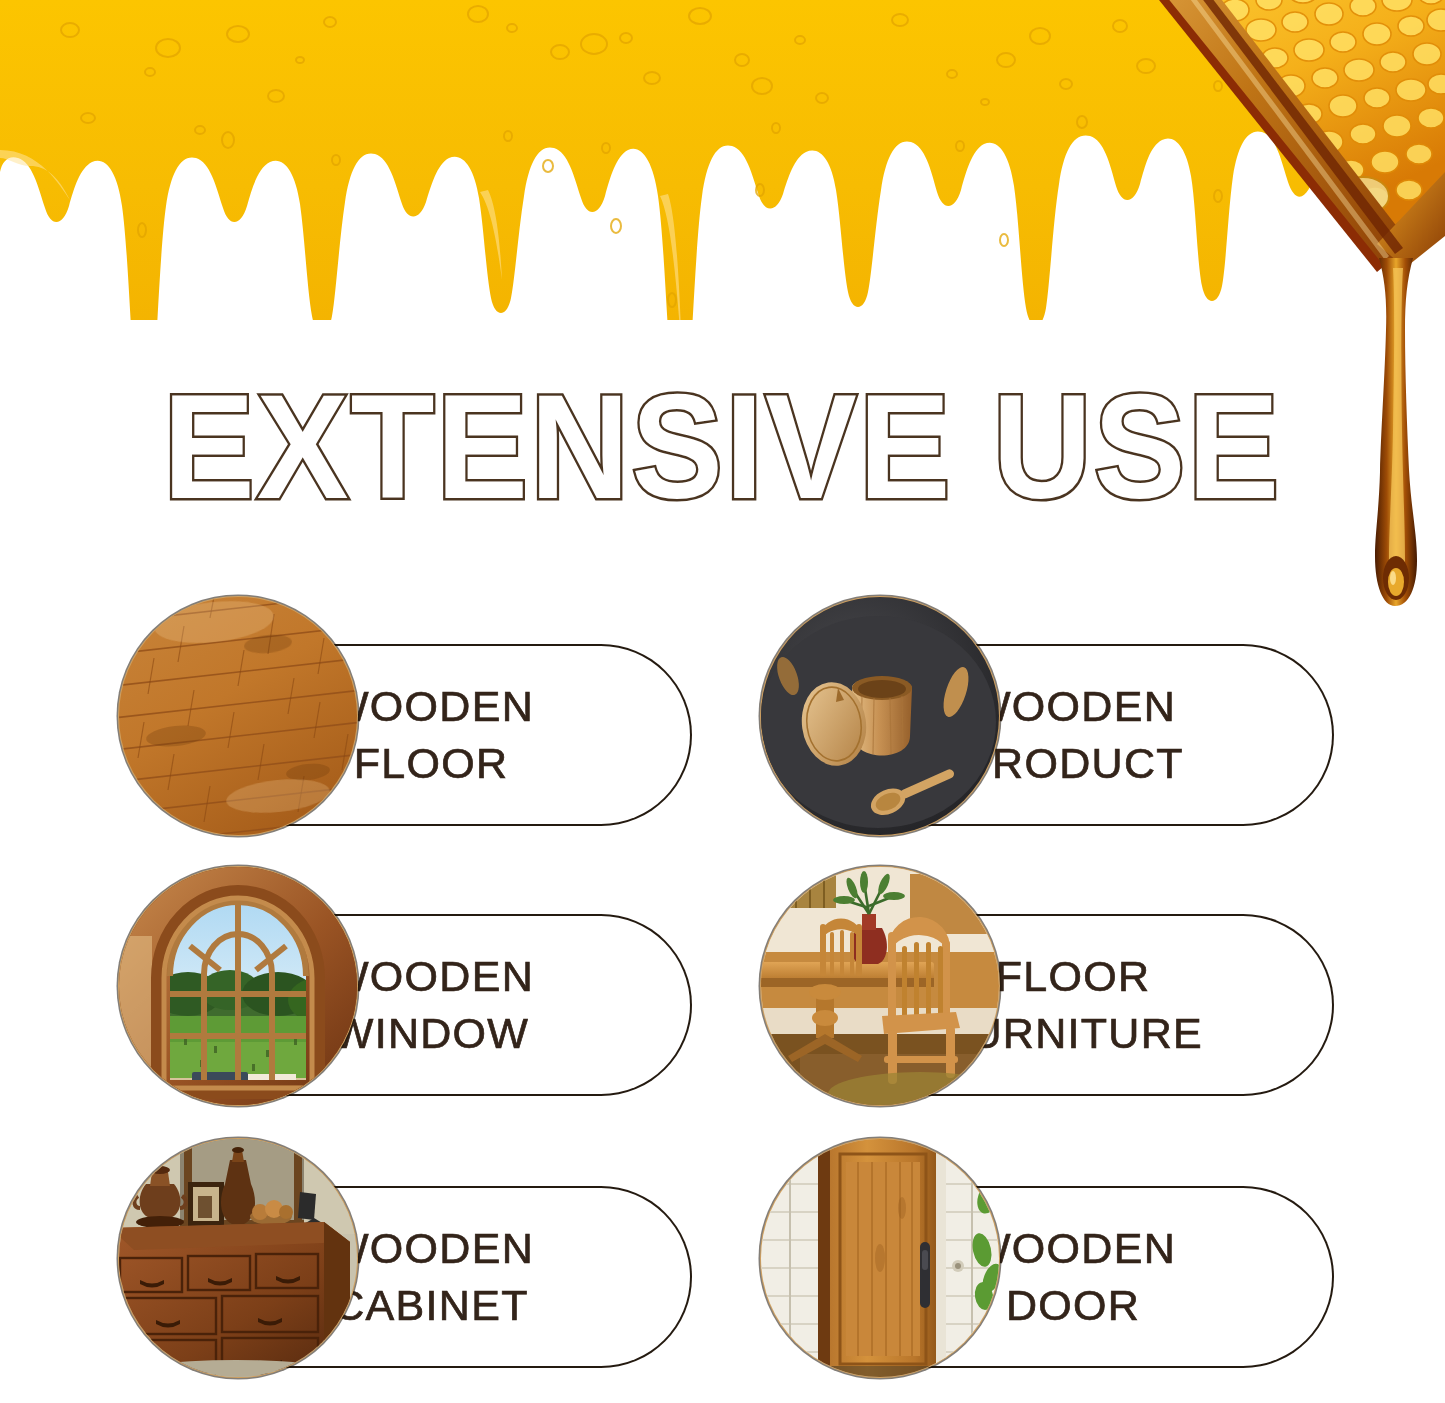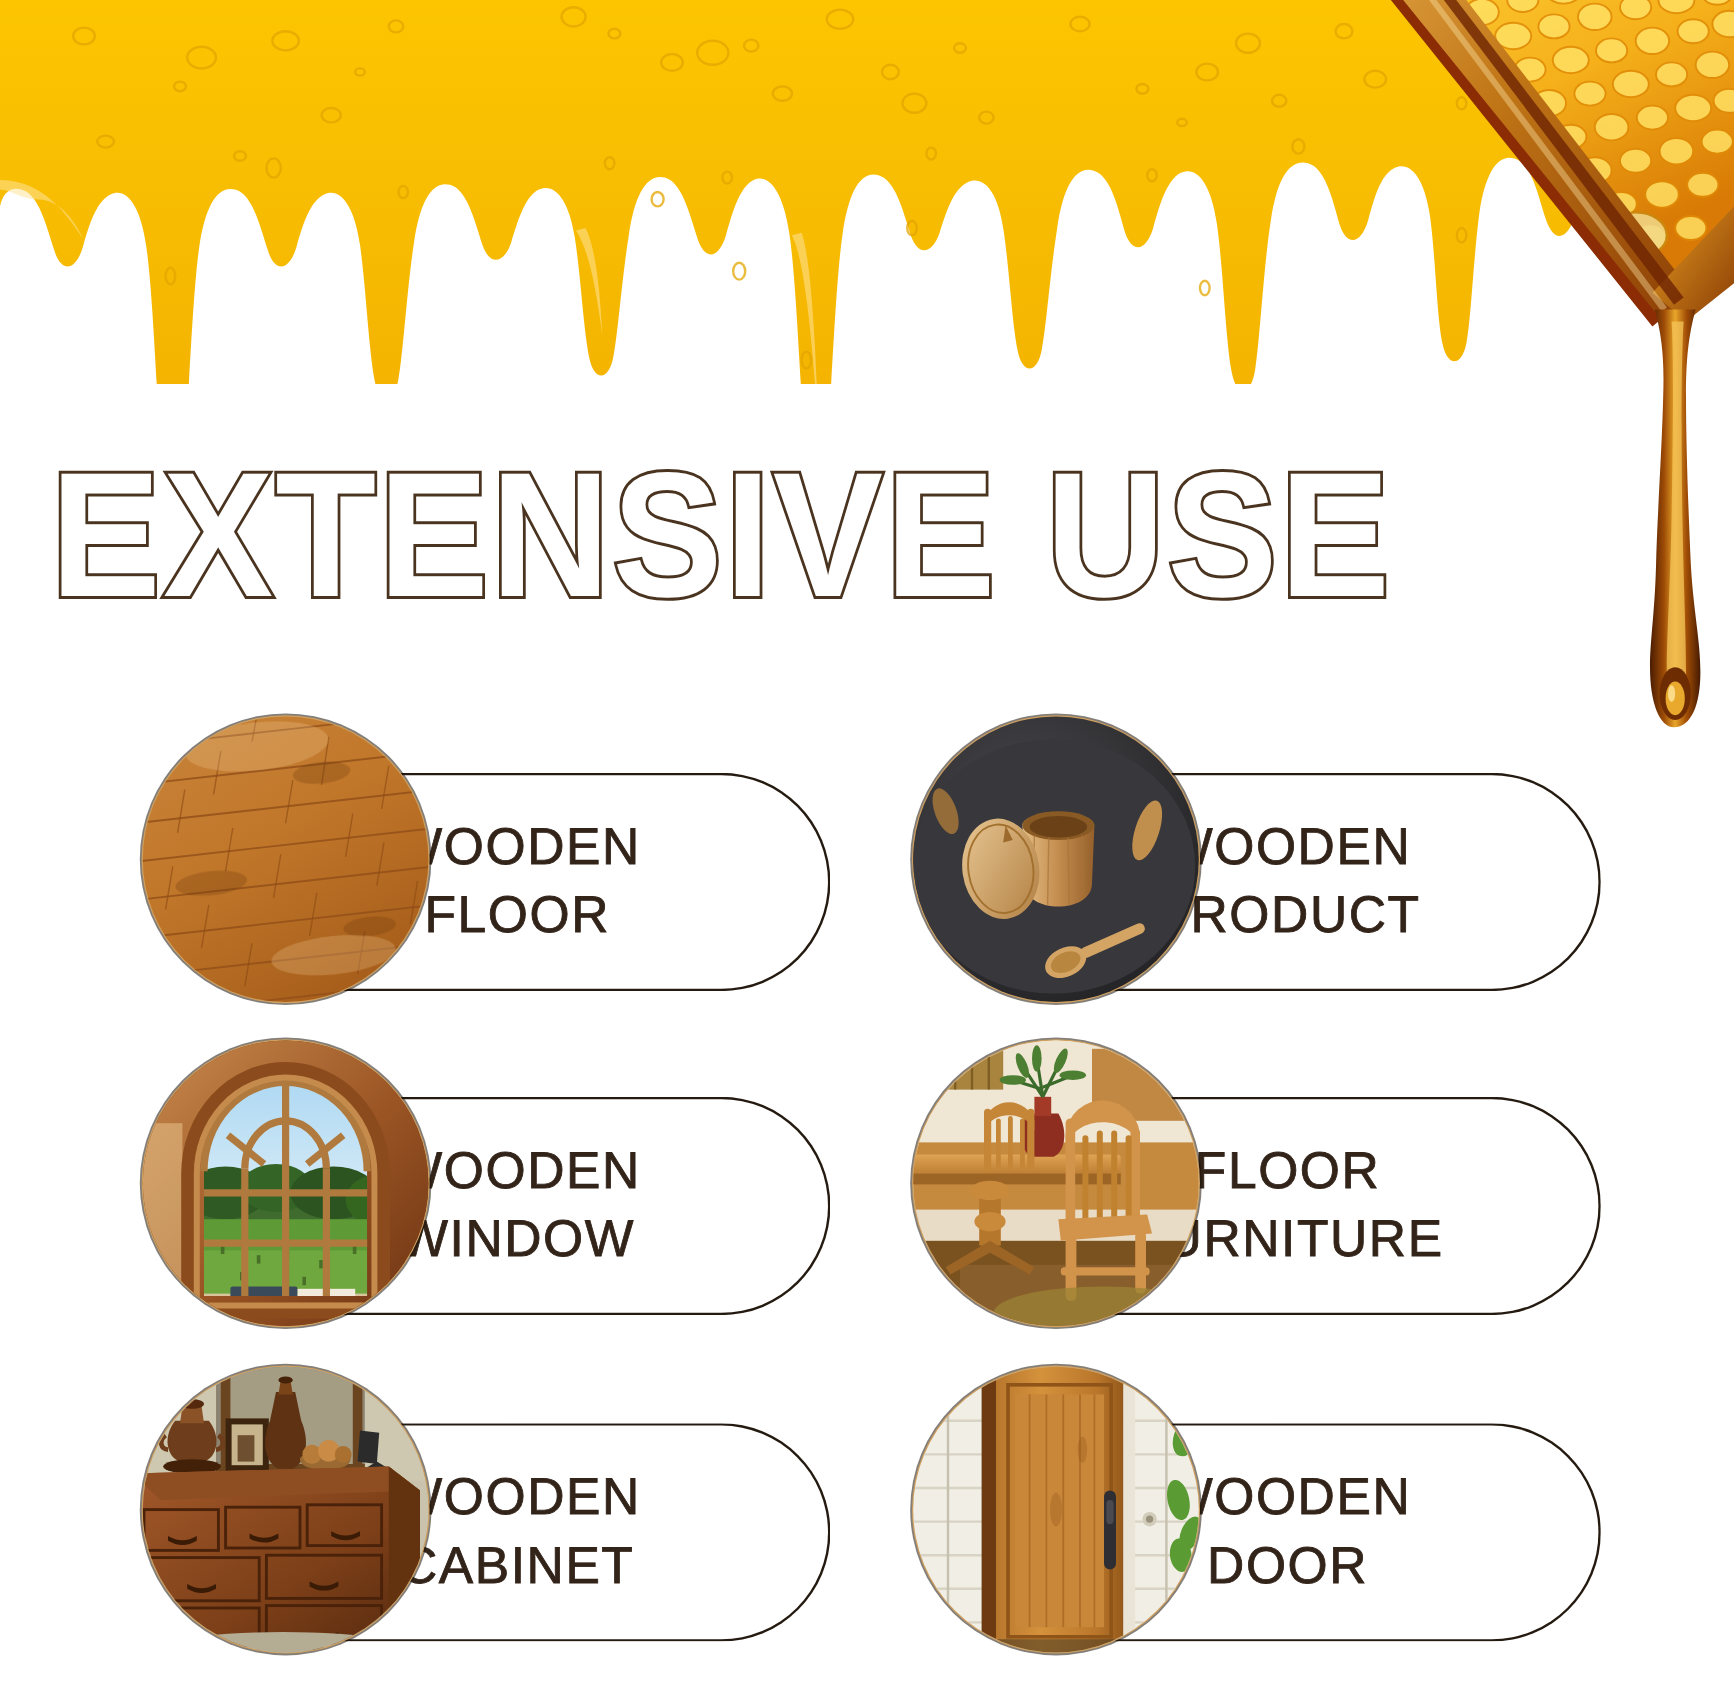--- a/index.html
+++ b/index.html
@@ -16,21 +16,21 @@
     position: absolute; left:0; top:0; width:1445px; height:320px;
     pointer-events:none;
   }
   #honeycomb-corner {
     position:absolute; right:0; top:0; width:460px; height:640px;
     pointer-events:none;
   }
 
   
   #title-wrap {
-    position:absolute; left:0; top:372px; width:1445px; 
+    position:absolute; left:0; top:372px; width:1445px; text-align:center;
   }
   #page-title {
     display:inline-block;
     font-family:"Liberation Sans", sans-serif;
     font-weight:700;
     font-size:148px;
     line-height:150px;
     letter-spacing:2px;
     color:#ffffff;
     transform: scaleX(0.93);

